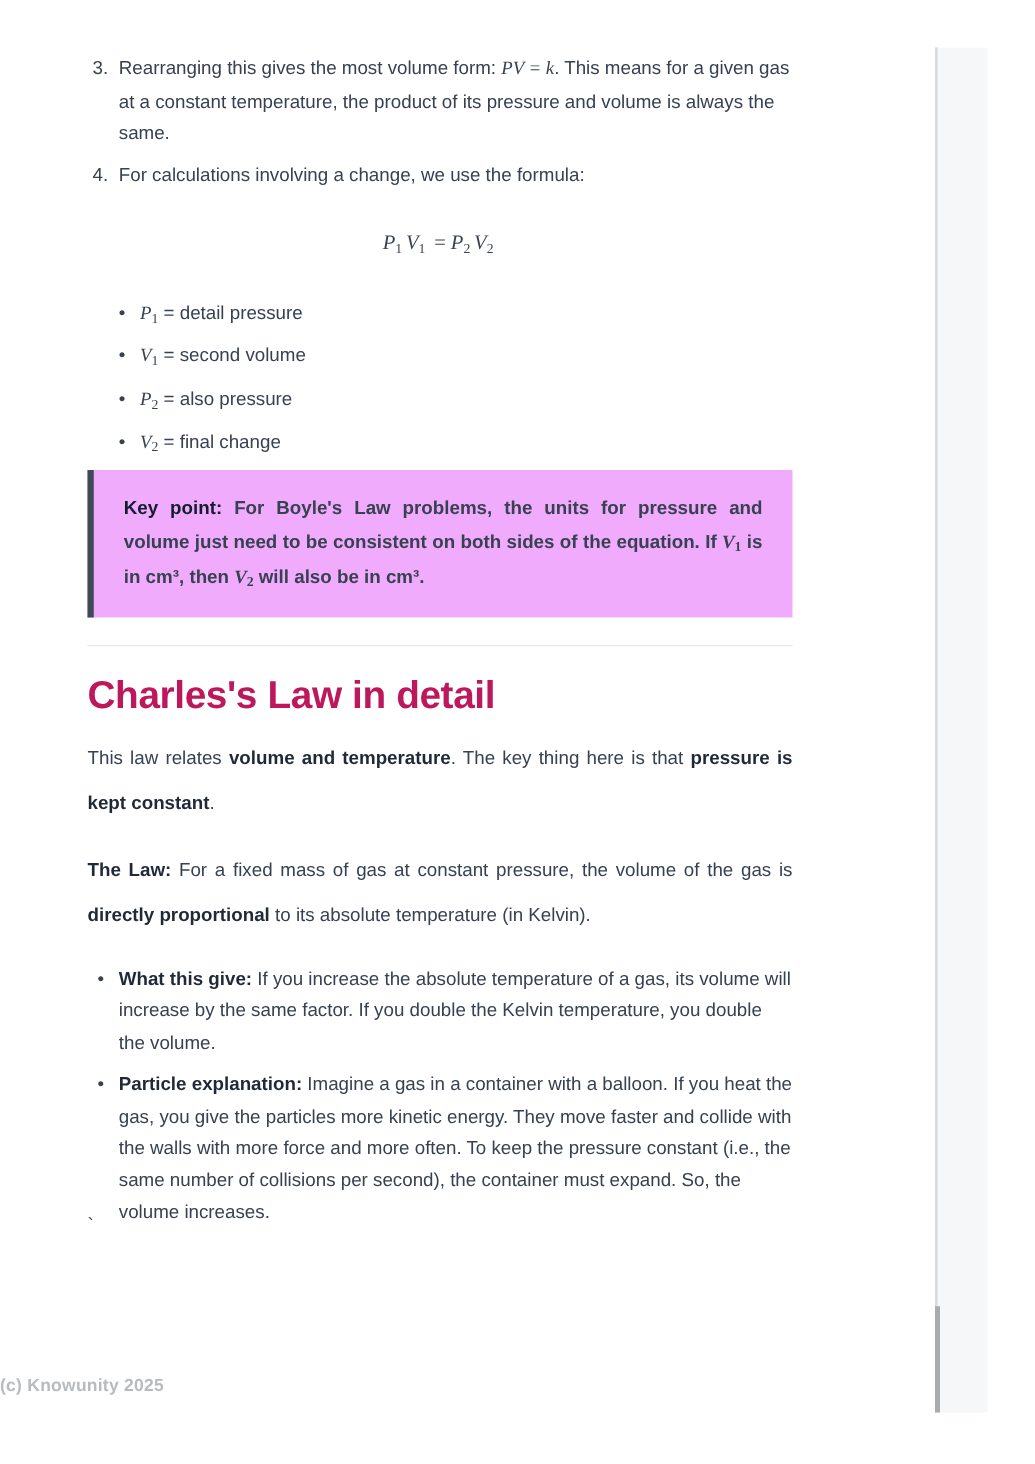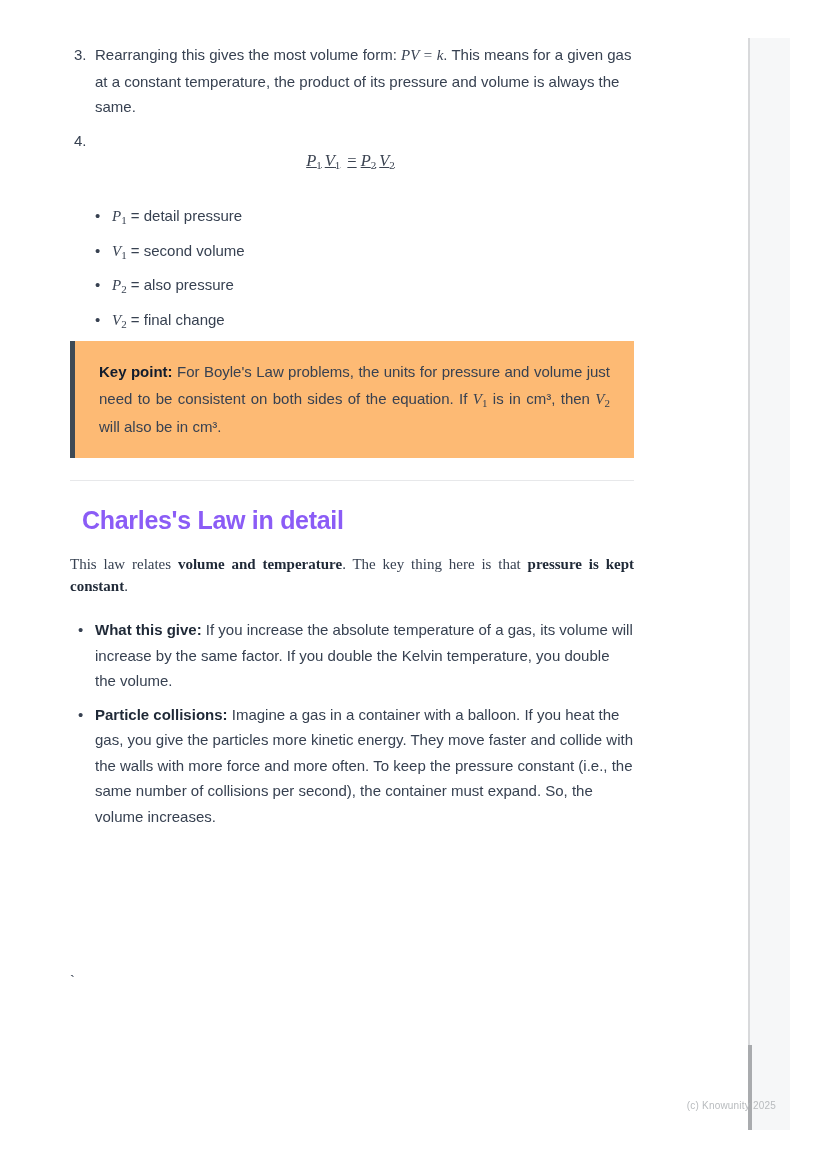--- a/index.html
+++ b/index.html
@@ -32,56 +32,56 @@
     font-style: normal;
     font-size: 11px;
     line-height: 0;
     vertical-align: -3px;
   }
   .formula-block {
     text-align: center;
     margin: 28px 0 30px 0;
     font-size: 16.5px;
     color: #3b4351;
-    text-decoration: underline;
   }
   .formula-block .eq { font-family: "Liberation Serif", serif; font-style: normal; padding: 0 4px; }
   .term { padding-right: 3px; }
   
   .where { padding-left: 25px; }
   .defs { list-style: none; margin: 0; padding: 0 0 0 25px; }
   .defs li { position: relative; padding-left: 17px; margin-bottom: 8px; }
   .defs li .dot, .bullets li .dot {
     position: absolute; left: 0; top: 0;
     font-size: 15px;
   }
   
   .callout {
     margin-top: 6px;
-    background: #fdba74;
+    background: #f0abfc;
     border-left: 5px solid #3e4a55;
     padding: 17px 24px 18px 24px;
     line-height: 27px;
     text-align: justify;
+    font-weight: bold;
   }
   .callout b { color: #111c2d; }
   hr.divider {
     border: none;
     border-top: 1px solid #e7e8ea;
     margin: 22px 0 0 0;
   }
   h2.muted-heading {
-    margin: 24px 0 0 12px;
-    font-size: 25px;
+    margin: 24px 0 0 0;
+    font-size: 31px;
     line-height: 30px;
     font-weight: bold;
-    color: #8b5cf6;
+    color: #be185d;
     letter-spacing: -0.3px;
   }
-  p.para { margin: 18px 0 0 0; line-height: 22px; text-align: justify; font-family: Liberation Serif, serif; }
+  p.para { margin: 18px 0 0 0; line-height: 36px; text-align: justify; }
   p.para b, .bullets b { color: #1f2937; }
   .bullets { list-style: none; margin: 20px 0 0 0; padding: 0 0 0 25px; }
   .bullets li { position: relative; margin-bottom: 8px; line-height: 25.5px; }
   .bullets li .dot { left: -17px; }
   .stray {
     position: absolute; left: 70px; top: 972px;
     font-size: 15px; color: #374151;
   }
   
   .side-strip {
@@ -94,38 +94,39 @@
   .scroll-thumb {
     position: absolute;
     left: 748px; top: 1045px;
     width: 4px; height: 85px;
     background: #a9abae;
   }
   .footer {
     position: absolute;
     left: 0; top: 1100px;
     width: 776px;
-    text-align: right;
-    font-size: 10px;
+    font-size: 14px;
     color: #b8bbbe;
     letter-spacing: 0.2px;
+    font-weight: bold;
   }
 </style>
 </head>
 <body>
 
 <div class="content">
 
   <div class="olitem">
     <span class="olnum">3.</span>
     <span><span>Rearranging this gives the most volume form: </span><i class="mvar">PV = k</i><span>. This means for a given gas at a constant temperature, the product of its pressure and volume is always the same.</span></span>
   </div>
 
   <div class="olitem">
     <span class="olnum">4.</span>
+    <span>For calculations involving a change, we use the formula:</span>
   </div>
 
   <div class="formula-block">
     <span class="term"><i class="mvar">P</i><sub class="msub">1</sub></span><span class="term"><i class="mvar">V</i><sub class="msub">1</sub></span><span class="eq">=</span><span class="term"><i class="mvar">P</i><sub class="msub">2</sub></span><span class="term"><i class="mvar">V</i><sub class="msub">2</sub></span>
   </div>
 
 
   <ul class="defs">
     <li><span class="dot">•</span><i class="mvar">P</i><sub class="msub">1</sub><span> = detail pressure</span></li>
     <li><span class="dot">•</span><i class="mvar">V</i><sub class="msub">1</sub><span> = second volume</span></li>
@@ -136,24 +137,25 @@
   <div class="callout">
     <b>Key point:</b><span> For Boyle's Law problems, the units for pressure and volume just need to be consistent on both sides of the equation. If </span><i class="mvar">V</i><sub class="msub">1</sub><span> is in cm³, then </span><i class="mvar">V</i><sub class="msub">2</sub><span> will also be in cm³.</span>
   </div>
 
   <hr class="divider">
 
   <h2 class="muted-heading">Charles's Law in detail</h2>
 
   <p class="para"><span>This law relates </span><b>volume and temperature</b><span>. The key thing here is that </span><b>pressure is kept constant</b><span>.</span></p>
 
+  <p class="para"><b>The Law:</b><span> For a fixed mass of gas at constant pressure, the volume of the gas is </span><b>directly proportional</b><span> to its absolute temperature (in Kelvin).</span></p>
 
   <ul class="bullets">
     <li><span class="dot">•</span><b>What this give:</b><span> If you increase the absolute temperature of a gas, its volume will increase by the same factor. If you double the Kelvin temperature, you double the volume.</span></li>
-    <li><span class="dot">•</span><b>Particle collisions:</b><span> Imagine a gas in a container with a balloon. If you heat the gas, you give the particles more kinetic energy. They move faster and collide with the walls with more force and more often. To keep the pressure constant (i.e., the same number of collisions per second), the container must expand. So, the volume increases.</span></li>
+    <li><span class="dot">•</span><b>Particle explanation:</b><span> Imagine a gas in a container with a balloon. If you heat the gas, you give the particles more kinetic energy. They move faster and collide with the walls with more force and more often. To keep the pressure constant (i.e., the same number of collisions per second), the container must expand. So, the volume increases.</span></li>
   </ul>
 
 </div>
 
 <div class="stray">`</div>
 
 <div class="side-strip"></div>
 <div class="scroll-thumb"></div>
 
 <div class="footer">(c) Knowunity 2025</div>

